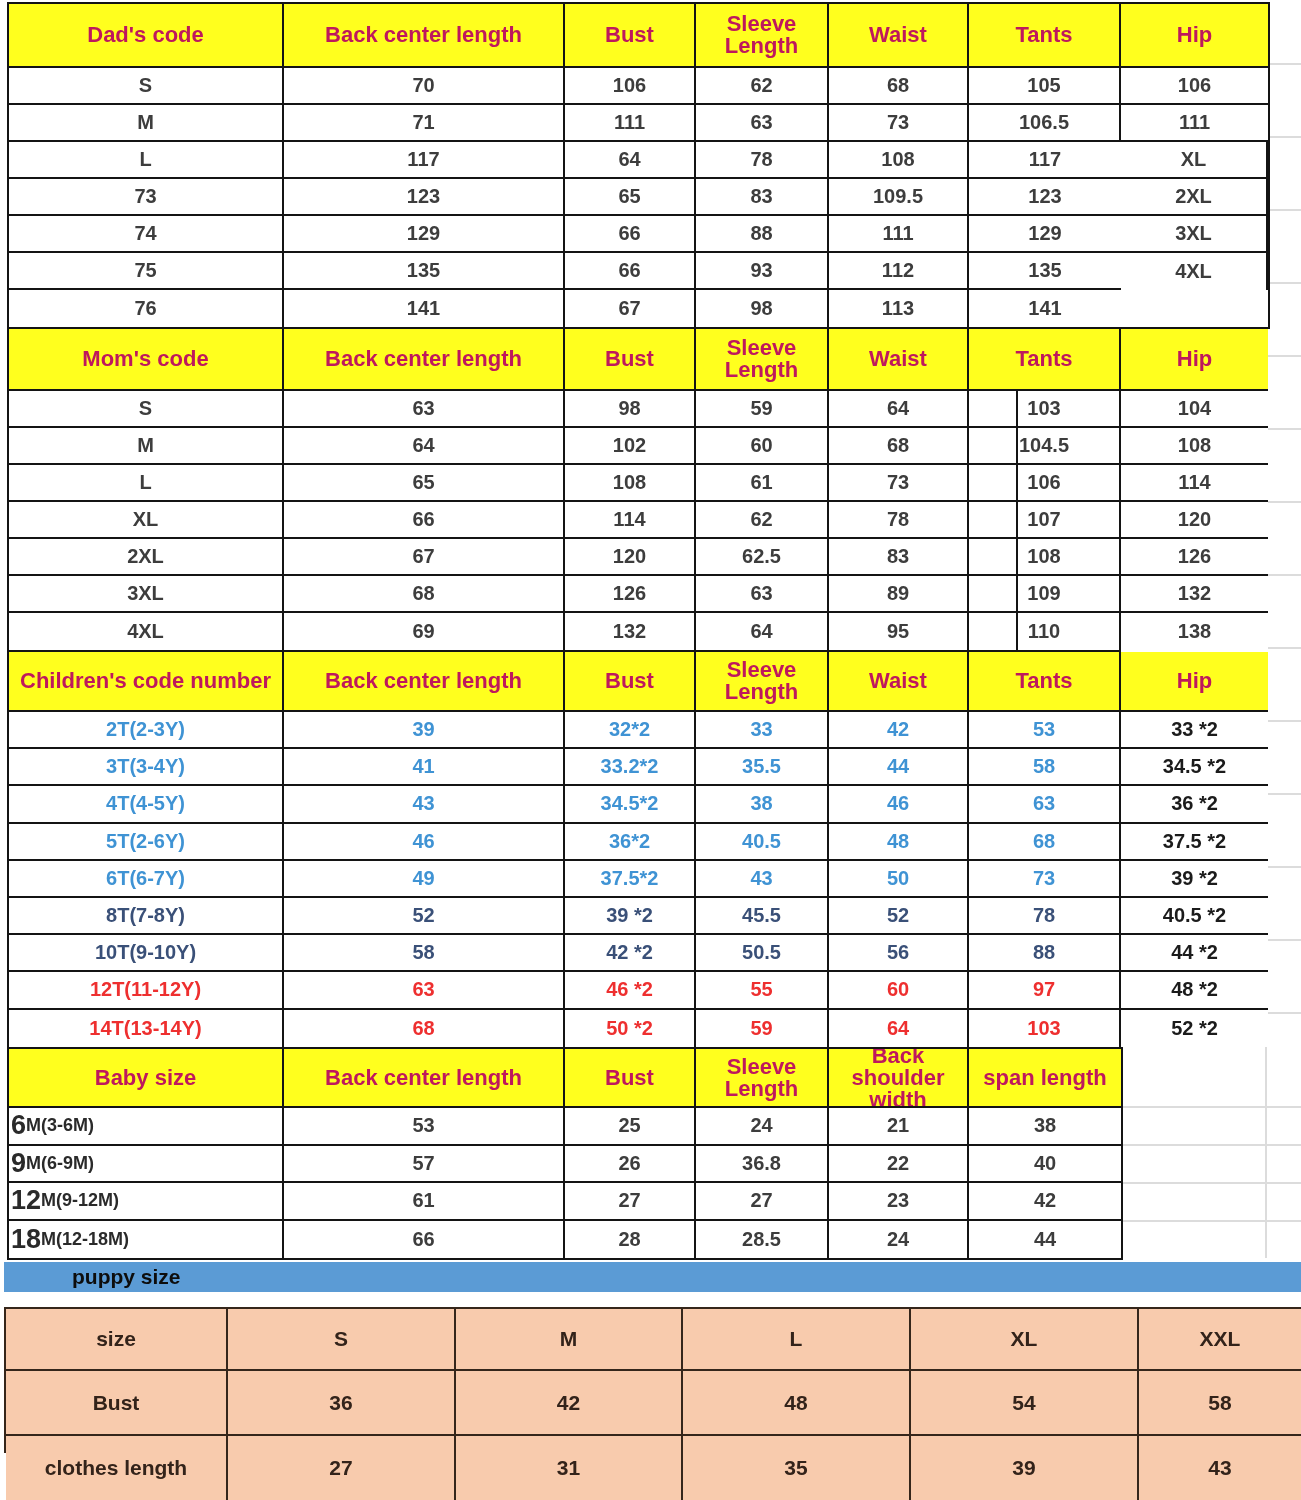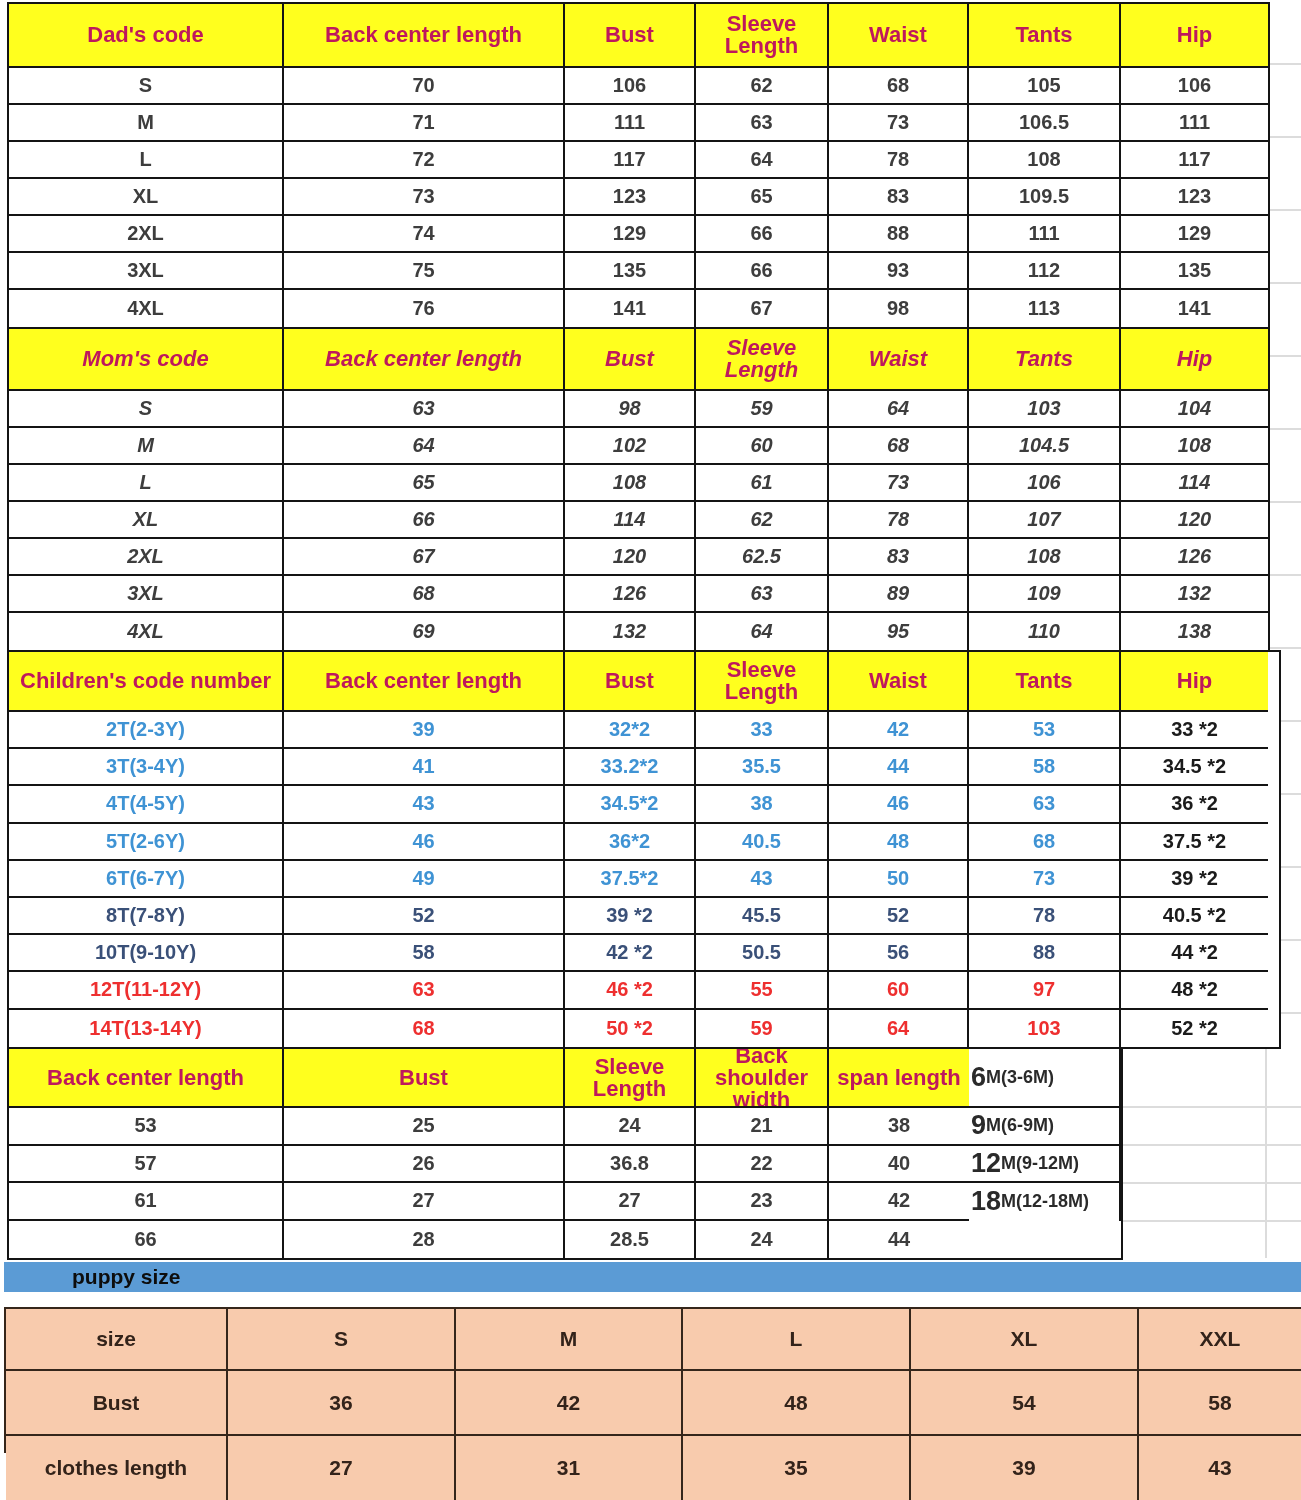--- a/index.html
+++ b/index.html
@@ -82,21 +82,20 @@
       <div class="cell val">105</div>
       <div class="cell val lastcol">106</div>
       <div class="cell label">M</div>
       <div class="cell val">71</div>
       <div class="cell val">111</div>
       <div class="cell val">63</div>
       <div class="cell val">73</div>
       <div class="cell val">106.5</div>
       <div class="cell val lastcol">111</div>
       <div class="cell label">L</div>
-      <div class="cell val">72</div>
       <div class="cell val">117</div>
       <div class="cell val">64</div>
       <div class="cell val">78</div>
       <div class="cell val">108</div>
       <div class="cell val lastcol">117</div>
       <div class="cell label">XL</div>
       <div class="cell val">73</div>
       <div class="cell val">123</div>
       <div class="cell val">65</div>
       <div class="cell val">83</div>
@@ -118,23 +117,23 @@
       <div class="cell val lastcol">135</div>
       <div class="cell label lastrow">4XL</div>
       <div class="cell val lastrow">76</div>
       <div class="cell val lastrow">141</div>
       <div class="cell val lastrow">67</div>
       <div class="cell val lastrow">98</div>
       <div class="cell val lastrow">113</div>
       <div class="cell val lastrow lastcol">141</div>
     </div>
 
-  <div class="sheet-table" style="left:7px;top:327px;width:1263px;height:325px;
+  <div class="sheet-table" style="left:7px;top:327px;width:1011px;height:325px;
               grid-template-columns:275px 281px 131px 133px 140px 152px 147px;
-              grid-template-rows:62px repeat(7,37px);font-style:italic;">
+              grid-template-rows:62px repeat(7,37px);">
       <div class="cell hdr">Mom's code</div>
       <div class="cell hdr">Back center length</div>
       <div class="cell hdr">Bust</div>
       <div class="cell hdr">Sleeve Length</div>
       <div class="cell hdr">Waist</div>
       <div class="cell hdr">Tants</div>
       <div class="cell hdr lastcol">Hip</div>
       <div class="cell label">S</div>
       <div class="cell val">63</div>
       <div class="cell val">98</div>
@@ -179,21 +178,21 @@
       <div class="cell val lastcol">132</div>
       <div class="cell label lastrow">4XL</div>
       <div class="cell val lastrow">69</div>
       <div class="cell val lastrow">132</div>
       <div class="cell val lastrow">64</div>
       <div class="cell val lastrow">95</div>
       <div class="cell val lastrow">110</div>
       <div class="cell val lastrow lastcol">138</div>
     </div>
 
-  <div class="sheet-table" style="left:7px;top:650px;width:1274px;height:399px;
+  <div class="sheet-table" style="left:7px;top:650px;width:1114px;height:399px;
               grid-template-columns:275px 281px 131px 133px 140px 152px 147px;
               grid-template-rows:60px repeat(9,37.2px);">
       <div class="cell hdr">Children's code number</div>
       <div class="cell hdr">Back center length</div>
       <div class="cell hdr">Bust</div>
       <div class="cell hdr">Sleeve Length</div>
       <div class="cell hdr">Waist</div>
       <div class="cell hdr">Tants</div>
       <div class="cell hdr lastcol">Hip</div>
       <div class="cell label c-blue">2T(2-3Y)</div>
@@ -257,20 +256,21 @@
       <div class="cell val c-red lastrow">50 *2</div>
       <div class="cell val c-red lastrow">59</div>
       <div class="cell val c-red lastrow">64</div>
       <div class="cell val c-red lastrow">103</div>
       <div class="cell val c-red lastrow lastcol c-black">52 *2</div>
     </div>
 
   <div class="sheet-table" style="left:7px;top:1047px;width:1116px;height:213px;
               grid-template-columns:275px 281px 131px 133px 140px 152px;
               grid-template-rows:59px repeat(4,37.5px);">
+      <div class="cell hdr">Baby size</div>
       <div class="cell hdr">Back center length</div>
       <div class="cell hdr">Bust</div>
       <div class="cell hdr">Sleeve Length</div>
       <div class="cell hdr">Back shoulder width</div>
       <div class="cell hdr lastcol">span length</div>
       <div class="cell label baby-label">
         <div class="big" style="display: inline;">6</div>
         <div class="rest" style="display: inline;">M(3-6M)</div>
       </div>
       <div class="cell val">53</div>

